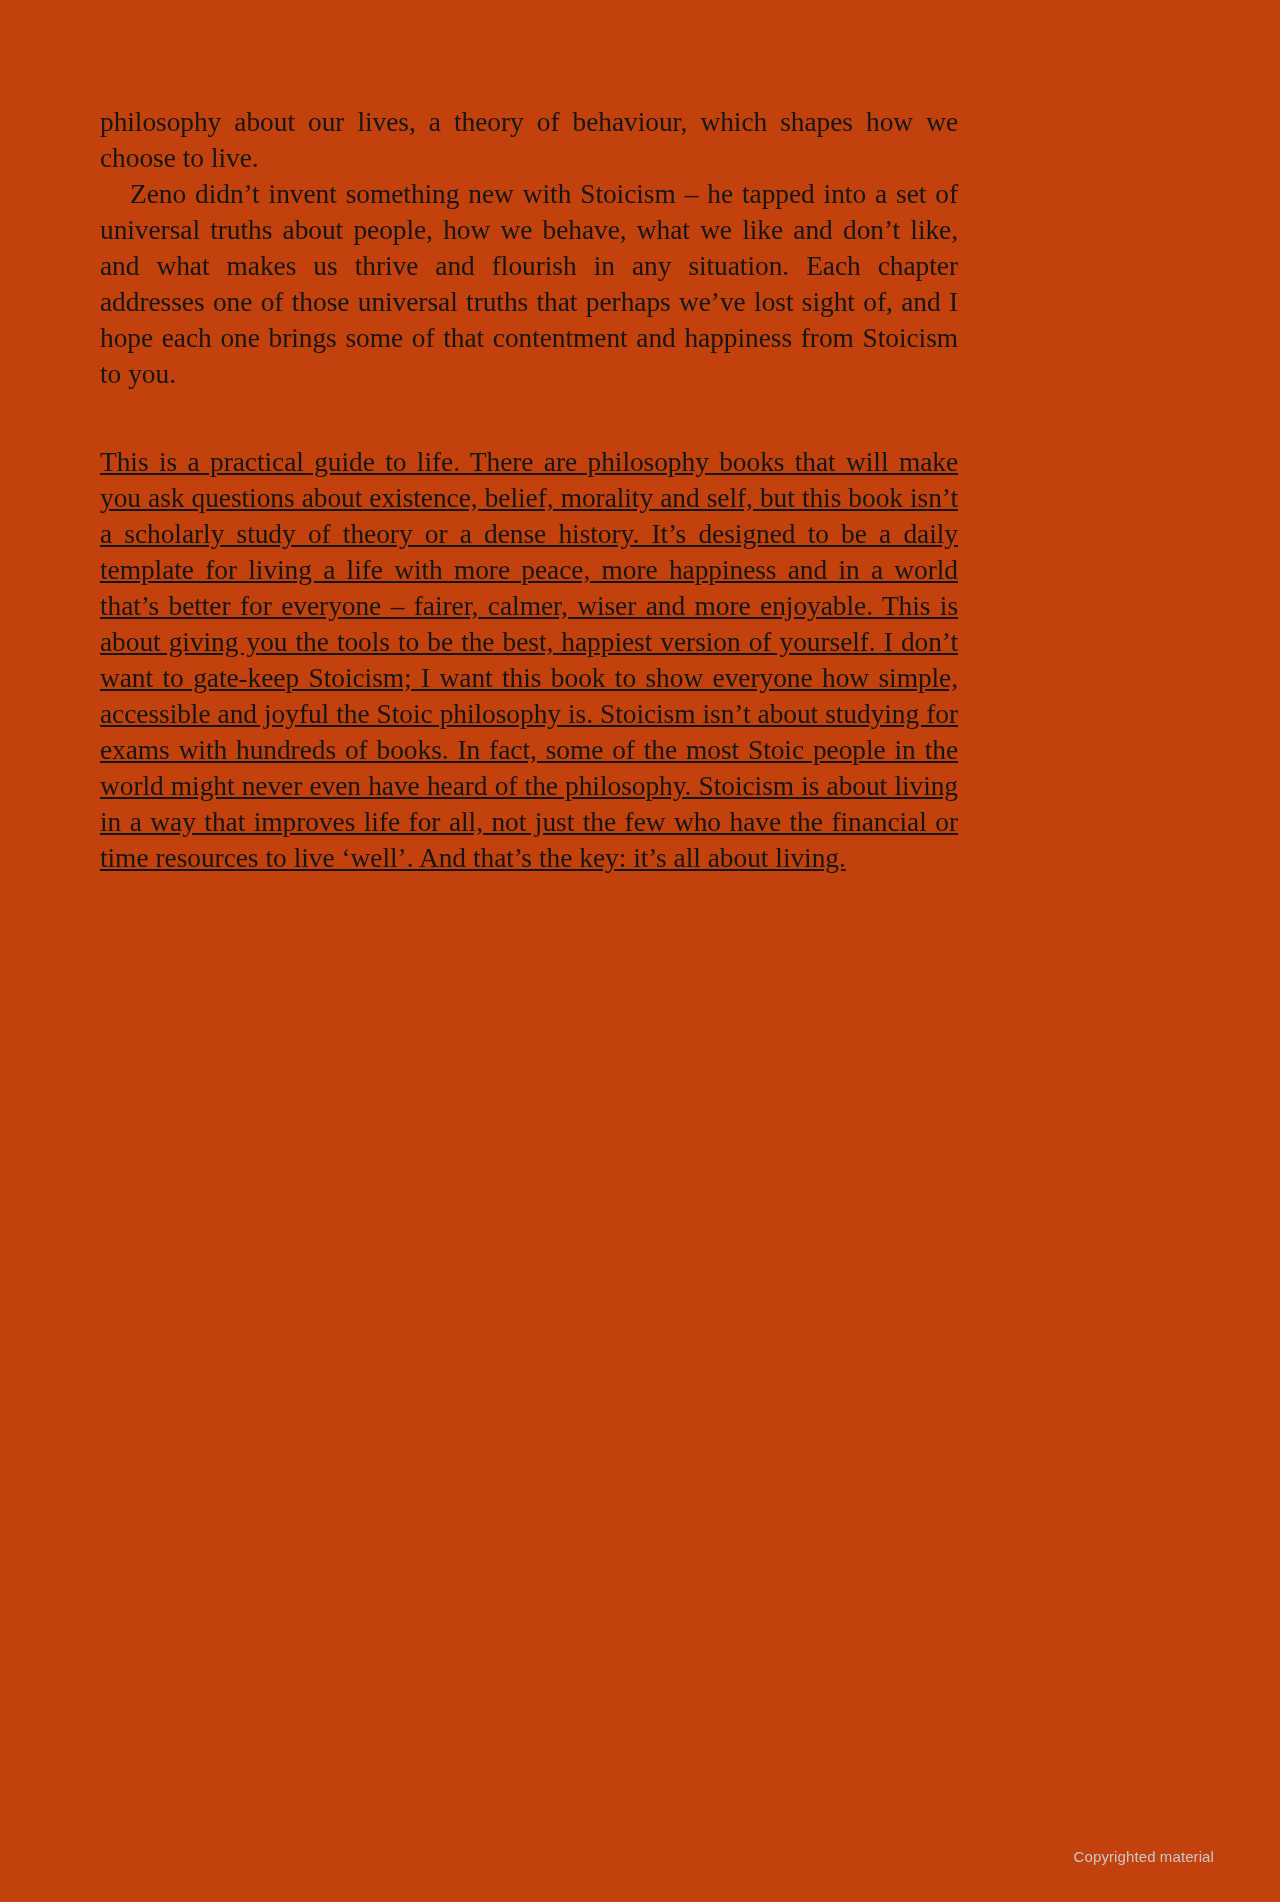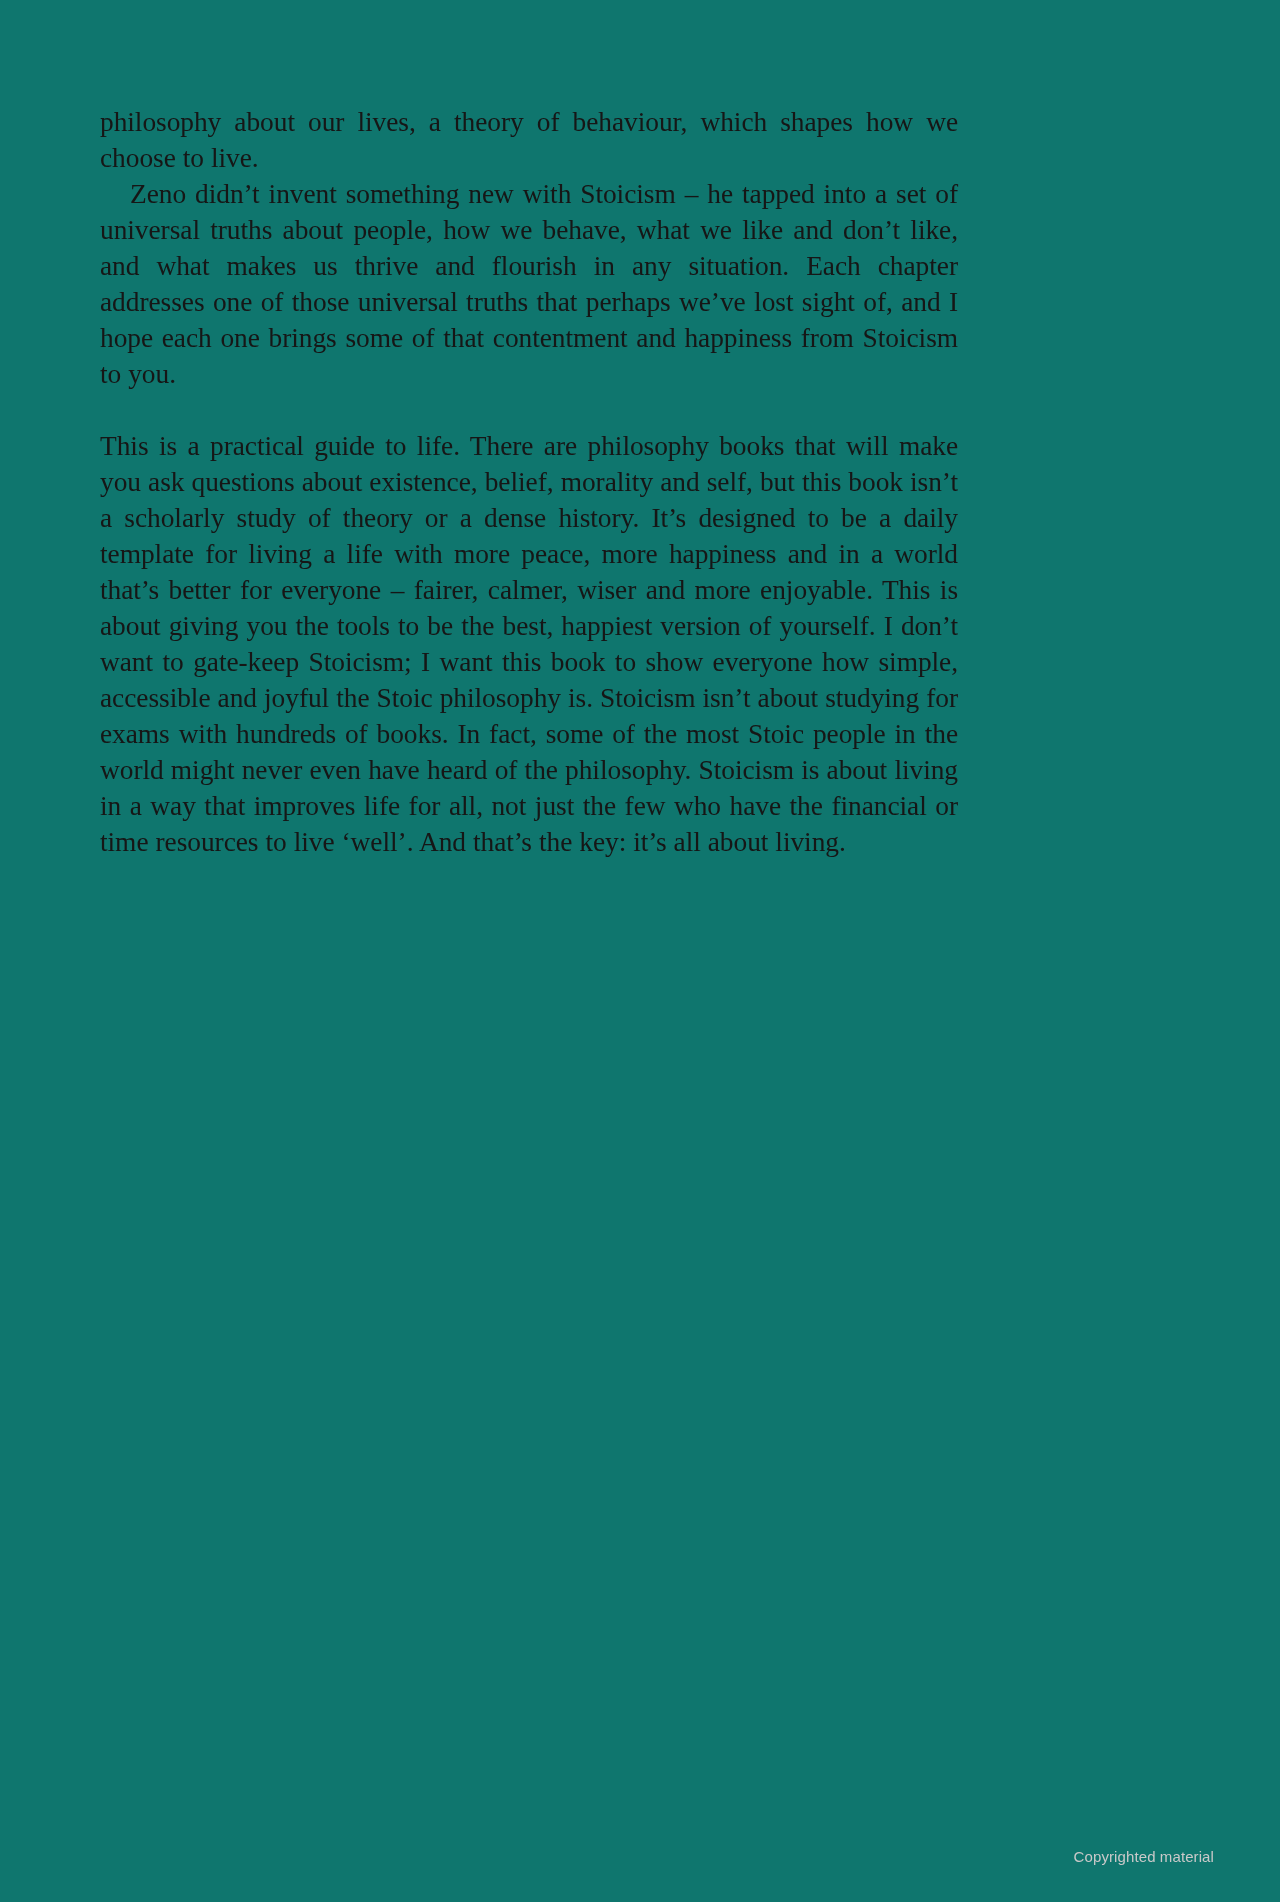--- a/index.html
+++ b/index.html
@@ -14,21 +14,21 @@
     overflow: hidden;
     font-family: "Liberation Serif", "DejaVu Serif", serif;
   }
 
   .page {
     position: absolute;
     left: 0;
     top: 0;
     width: 1280px;
     height: 1902px;
-    background: #0f766e;
+    background: #c2410c;
   }
 
   .text-column {
     position: absolute;
     left: 100px;
     top: 104px;
     width: 858px;
   }
 
   .para {
@@ -50,21 +50,22 @@
   }
 
   
   .para.indented {
     text-indent: 30px;
   }
 
   
   .para.block-start {
     text-indent: 0;
-    margin-top: 36px;
+    margin-top: 52px;
+    text-decoration: underline;
   }
 
   
   .para:last-child {
     text-align-last: left;
   }
   .para {
     text-align-last: left;
   }
 

